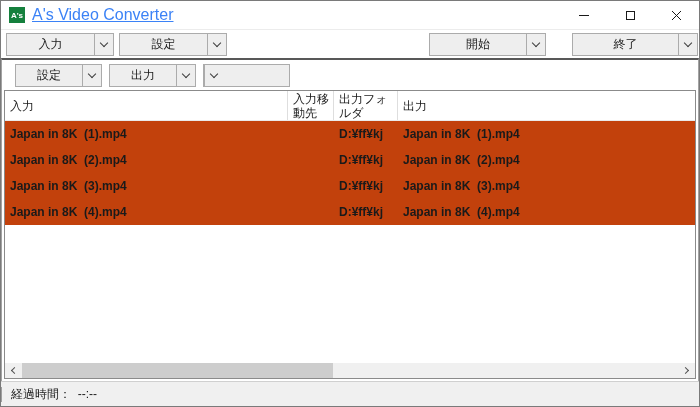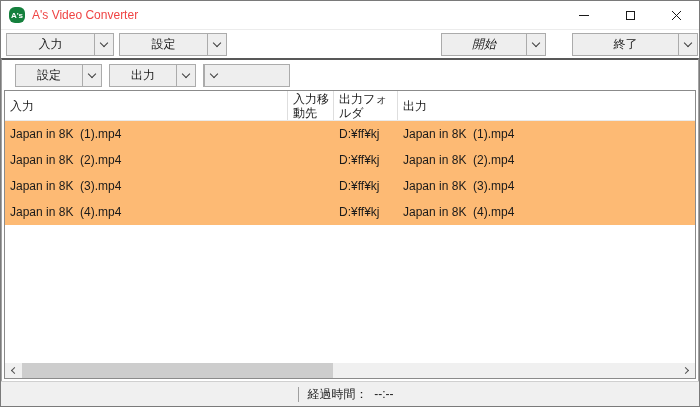--- a/index.html
+++ b/index.html
@@ -13,26 +13,26 @@
     position:relative; overflow:hidden;
   }
 
   
   .titlebar{
     height:29px; flex:0 0 29px; background:#ffffff;
     display:flex; align-items:center; padding-left:8px;
     border-bottom:1px solid #ececec;
   }
   .app-icon{
-    width:16px; height:16px; background:#15803d; border-radius:6px;
+    width:16px; height:16px; background:#15803d; border-radius:0;
     color:#fff; font-size:8px; font-weight:bold;
     display:flex; align-items:center; justify-content:center;
     margin-right:7px; flex:0 0 16px;
   }
-  .win-title{ font-size:12px; color:#ef4444; }
+  .win-title{ font-size:16px; color:#3b82f6;text-decoration:underline; }
   .win-controls{ margin-left:auto; display:flex; height:28px; align-self:flex-start; }
   .win-btn{ width:46px; height:28px; display:flex; align-items:center; justify-content:center; }
   .glyph-min{ width:10px; height:1px; background:#1a1a1a; display:block; }
   .glyph-max{ width:9px; height:9px; border:1px solid #1a1a1a; display:block; }
 
   
   .toolbar1{
     height:28px; flex:0 0 28px; background:#ffffff;
     display:flex; align-items:center; padding:0 1px 0 5px;
   }
@@ -44,21 +44,21 @@
     display:flex; align-items:stretch;
   }
   .sb-label{ flex:1; text-align:center; line-height:21px; font-size:12px; color:#1a1a1a; }
   .sb-divider{ width:1px; background:#ababab; }
   .sb-chev{ width:18px; display:flex; align-items:center; justify-content:center; }
   .chev{
     width:6px; height:6px; margin-top:-3px;
     border-right:1px solid #3c3c3c; border-bottom:1px solid #3c3c3c;
     transform:rotate(45deg); display:block;
   }
-  .w-108{ width:108px; } .w-117{ width:105px;font-style:italic; } .w-126{ width:126px;margin-left:24px; } .w-87{ width:87px; }
+  .w-108{ width:108px; } .w-117{ width:117px; } .w-126{ width:126px;margin-left:24px; } .w-87{ width:87px; }
 
   
   .content{
     flex:1; min-height:0; background:#ffffff;
     border-top:2px solid #585858;
     border-left:1px solid #a3a3a3; border-right:1px solid #a3a3a3;
     display:flex; flex-direction:column;
   }
   .toolbar2{
     height:30px; flex:0 0 30px; display:flex; align-items:center;
@@ -77,41 +77,41 @@
     border-bottom:1px solid #eaeaea; background:#fff;
   }
   .lv-hcell{
     display:flex; align-items:center; padding-left:5px;
     border-right:1px solid #dedede; line-height:14px; overflow:hidden;
   }
   .lv-hcell:last-child{ border-right:none; }
   .lv-rows{ flex:1; min-height:0; overflow:hidden; }
   .lv-row{
     height:26px; display:grid; grid-template-columns:283px 46px 64px 1fr;
-    align-items:center; background:#fdba74;
+    align-items:center; background:#c2410c;font-weight:bold;
   }
   .lv-cell{ padding-left:5px; white-space:pre; overflow:hidden; }
 
   
   .hscroll{
     height:15px; flex:0 0 15px; background:#f0f0f0;
     display:flex; align-items:center;
   }
   .hs-btn{ width:17px; height:15px; display:flex; align-items:center; justify-content:center; }
   .arr{ width:5px; height:5px; display:block; }
   .arr-left{ border-left:1px solid #505050; border-bottom:1px solid #505050; transform:rotate(45deg); margin-left:2px; }
   .arr-right{ border-right:1px solid #505050; border-top:1px solid #505050; transform:rotate(45deg); margin-right:2px; }
   .hs-thumb{ width:311px; height:15px; background:#cdcdcd; }
   .hs-track{ flex:1; height:15px; }
 
   
   .statusbar{
     height:25px; flex:0 0 25px; background:#f0f0f0;
     border-top:1px solid #d0d0d0;
-    display:flex; align-items:center; justify-content:center;
+    display:flex; align-items:center; justify-content:flex-start;
     padding-right:9px; gap:9px;
   }
   .sb-sep{ width:1px; height:15px; background:#9f9f9f; }
   .sb-text{ white-space:pre; color:#1a1a1a; }
 </style>
 </head>
 <body>
 
 <div class="window">
 

